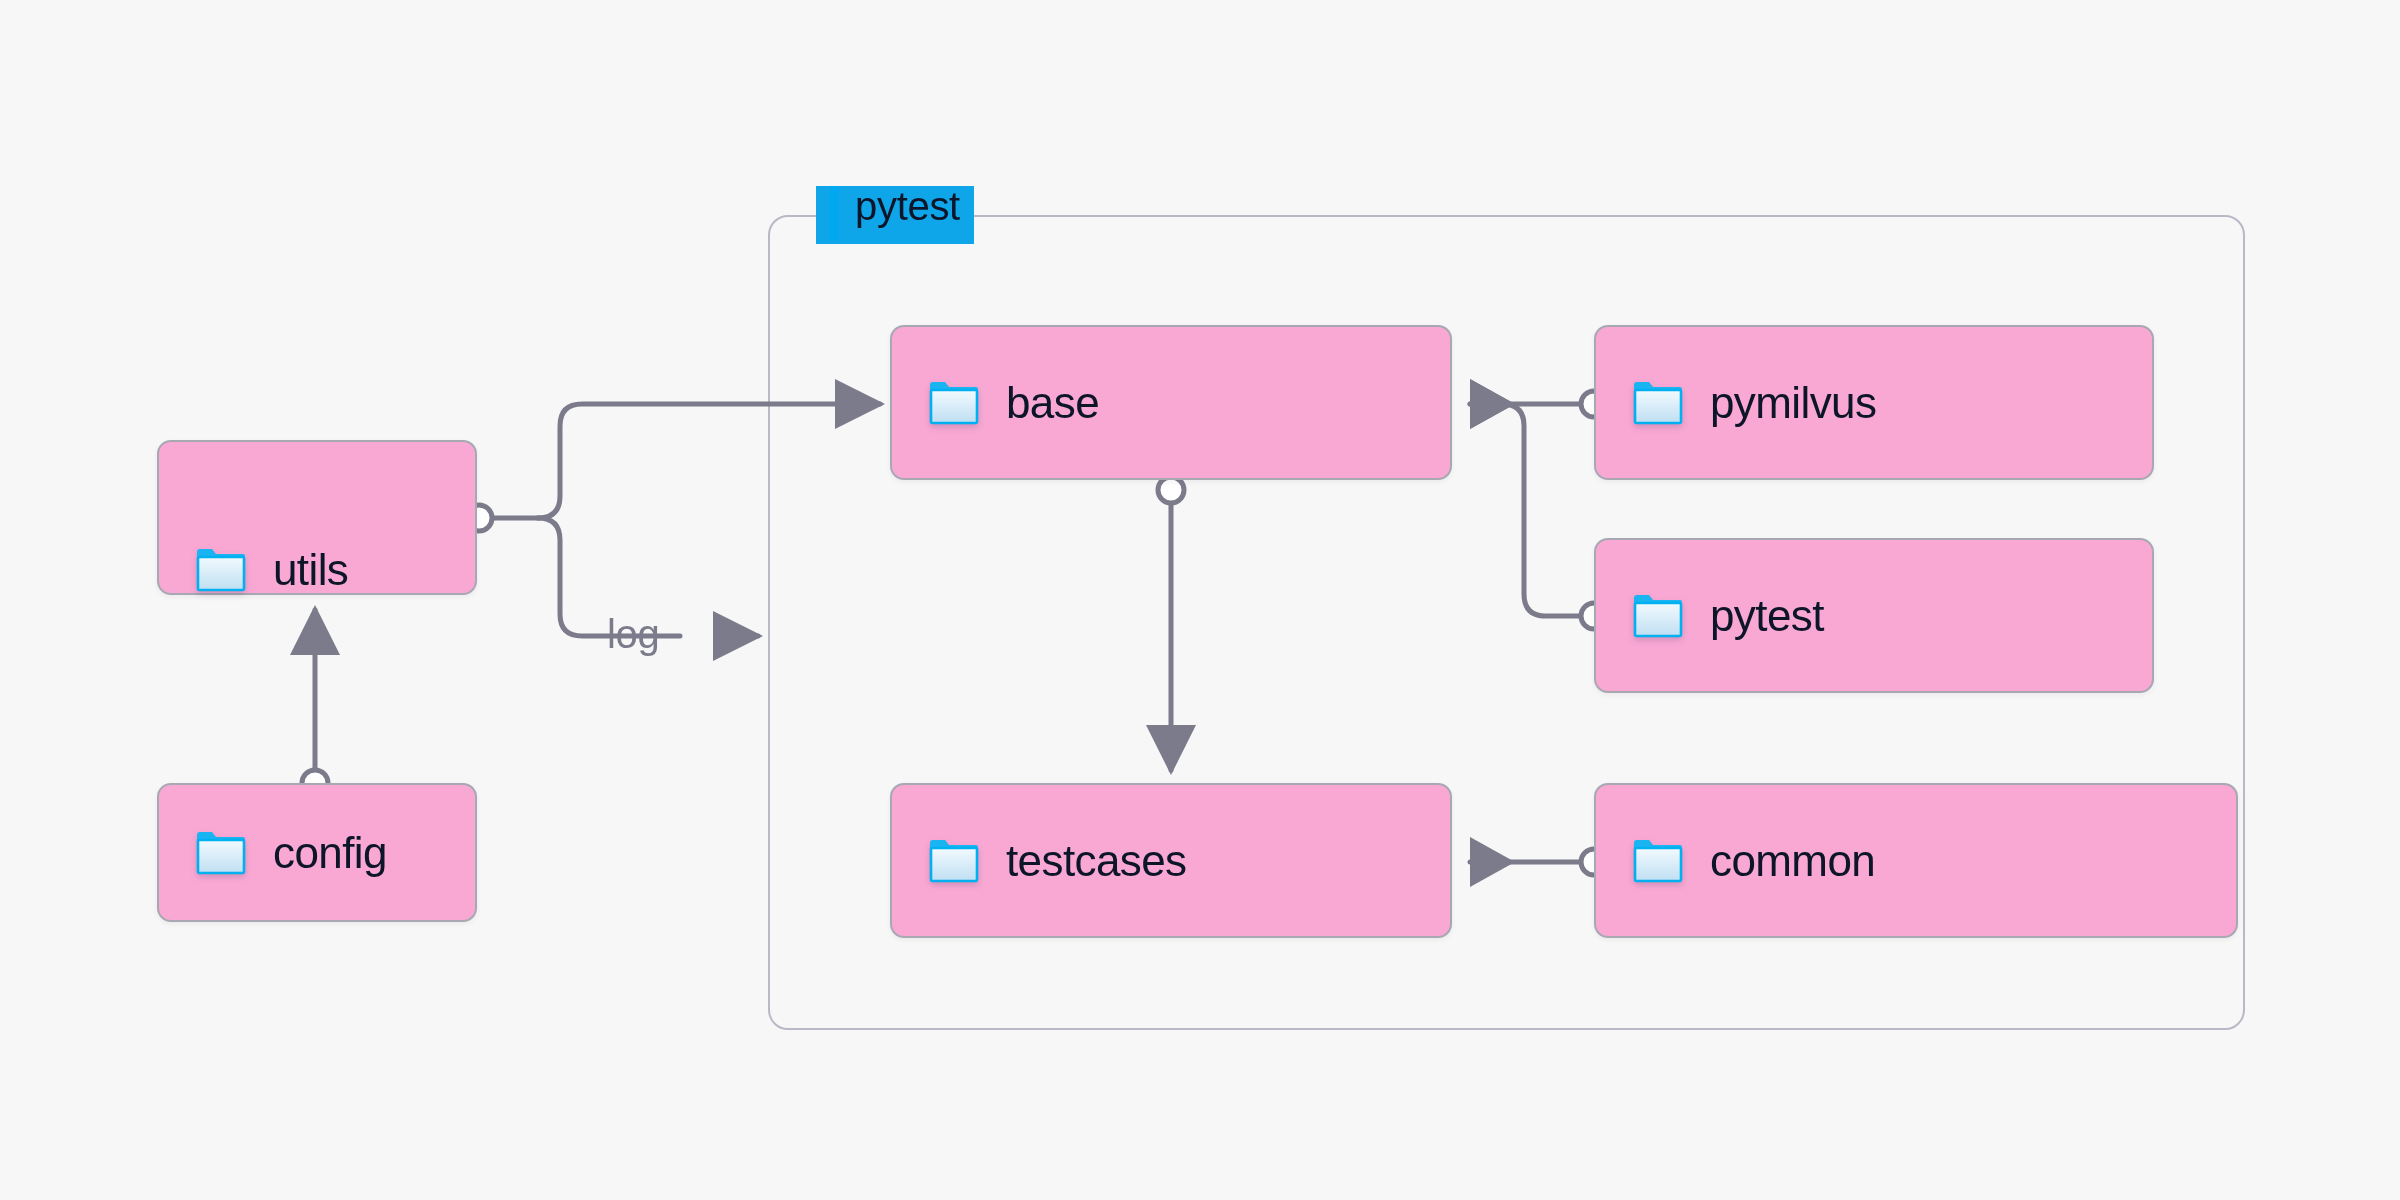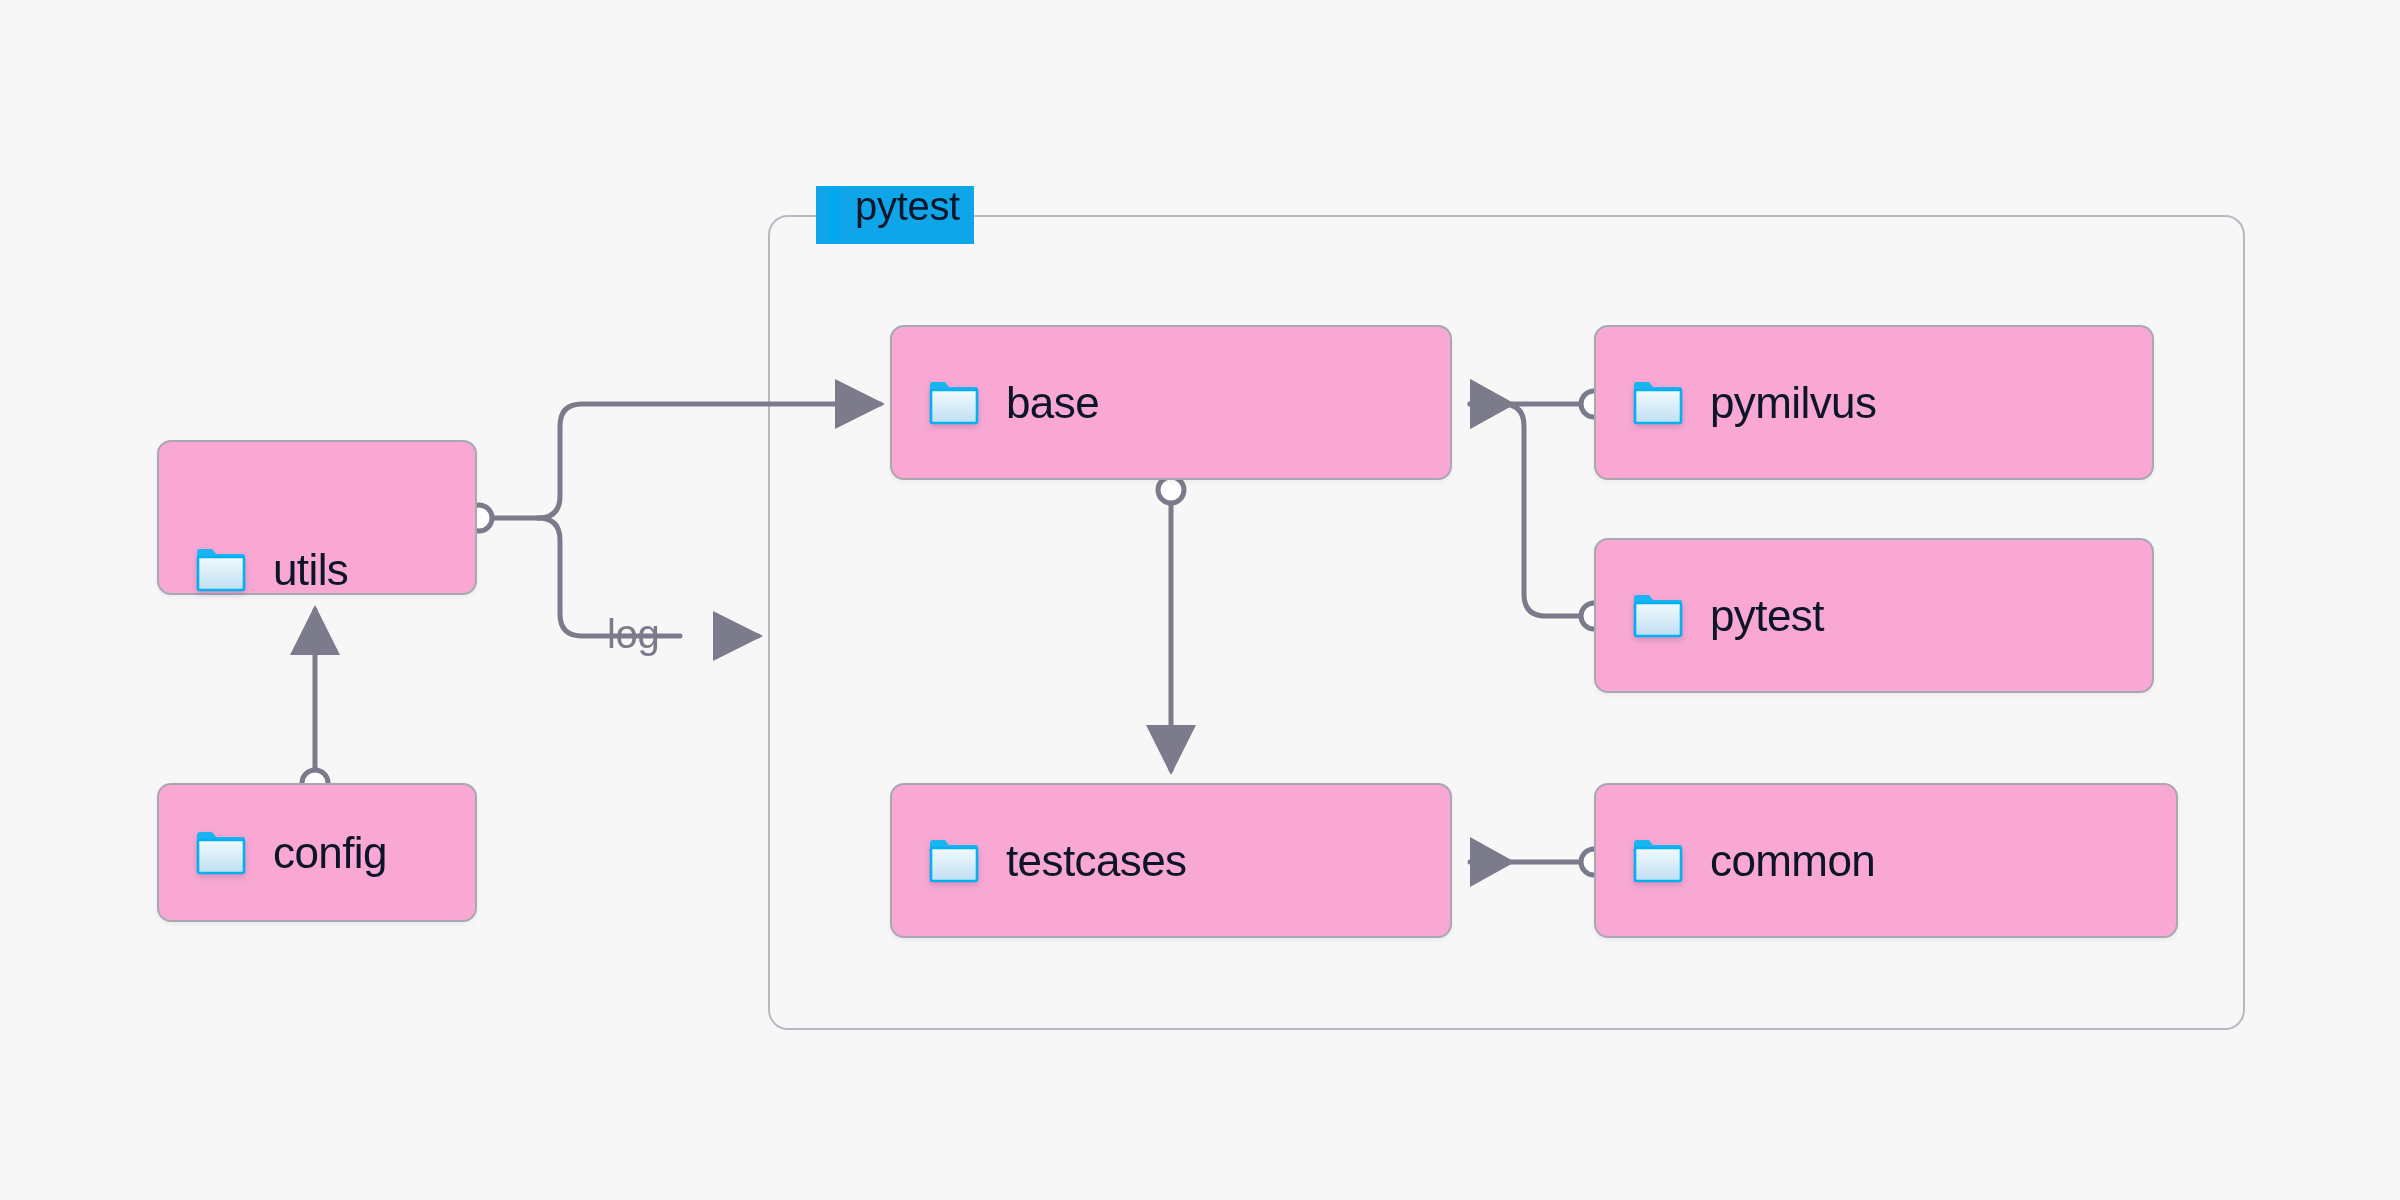--- a/index.html
+++ b/index.html
@@ -251,21 +251,21 @@
             <stop offset="100%" stop-color="#bfdff2"></stop>
           </linearGradient>
         </defs>
         <path d="M2,8 L2,5 Q2,2 5,2 L17,2 L21,7 L48,7 Q50,7 50,9 L50,11 L2,11 Z" fill="#1ab4f2"></path>
         <rect x="3" y="10" width="46" height="33" rx="1.5" fill="url(#fg-check)" stroke="#00b0f0" stroke-width="2.6"></rect>
       </svg>
       <span class="label">pytest</span>
     </div>
   </div>
 
-  <div class="node" style="left:1594px; top:783px; width:584px; height:155px;text-align:right;">
+  <div class="node" style="left:1594px; top:783px; width:644px; height:155px;text-align:right;">
     <div class="inner">
       <svg class="folder-icon" viewBox="0 0 52 46">
         <defs>
           <linearGradient id="fg-common" x1="0" y1="0" x2="0" y2="1">
             <stop offset="0%" stop-color="#f2fafe"></stop>
             <stop offset="100%" stop-color="#bfdff2"></stop>
           </linearGradient>
         </defs>
         <path d="M2,8 L2,5 Q2,2 5,2 L17,2 L21,7 L48,7 Q50,7 50,9 L50,11 L2,11 Z" fill="#1ab4f2"></path>
         <rect x="3" y="10" width="46" height="33" rx="1.5" fill="url(#fg-common)" stroke="#00b0f0" stroke-width="2.6"></rect>

